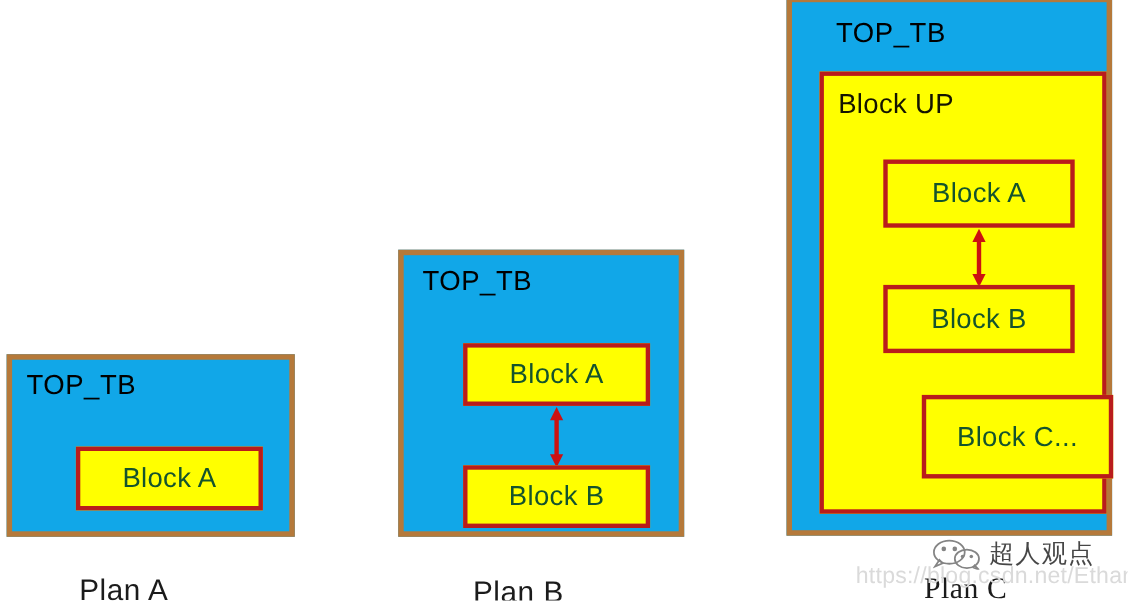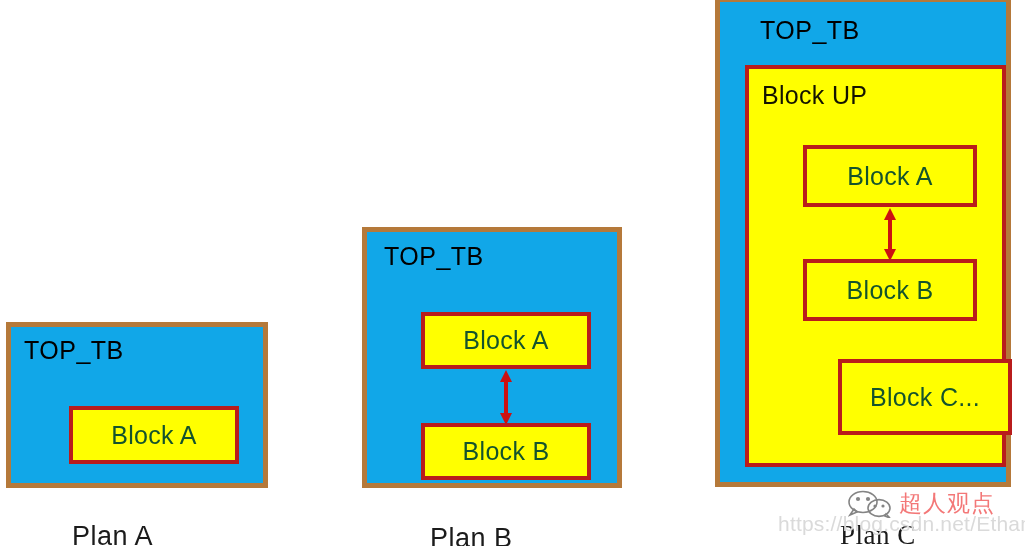--- a/index.html
+++ b/index.html
@@ -83,21 +83,21 @@
   .wm-wechat{
     position:absolute;
     left:848px; top:488px;
     display:flex; align-items:center; gap:7px;
     pointer-events:none;
     opacity:.72;
   }
   .wm-wechat-text{
     font-family:"Liberation Sans", sans-serif;
     font-size:23px;
-    color:#ef4444;
+    color:#000000;
     white-space:nowrap;
     letter-spacing:1px;
   }
 </style>
 </head>
 <body>
 
 <div class="canvas">
 
   <div class="top-box" style="left:6px; top:322px; width:262px; height:166px;">

